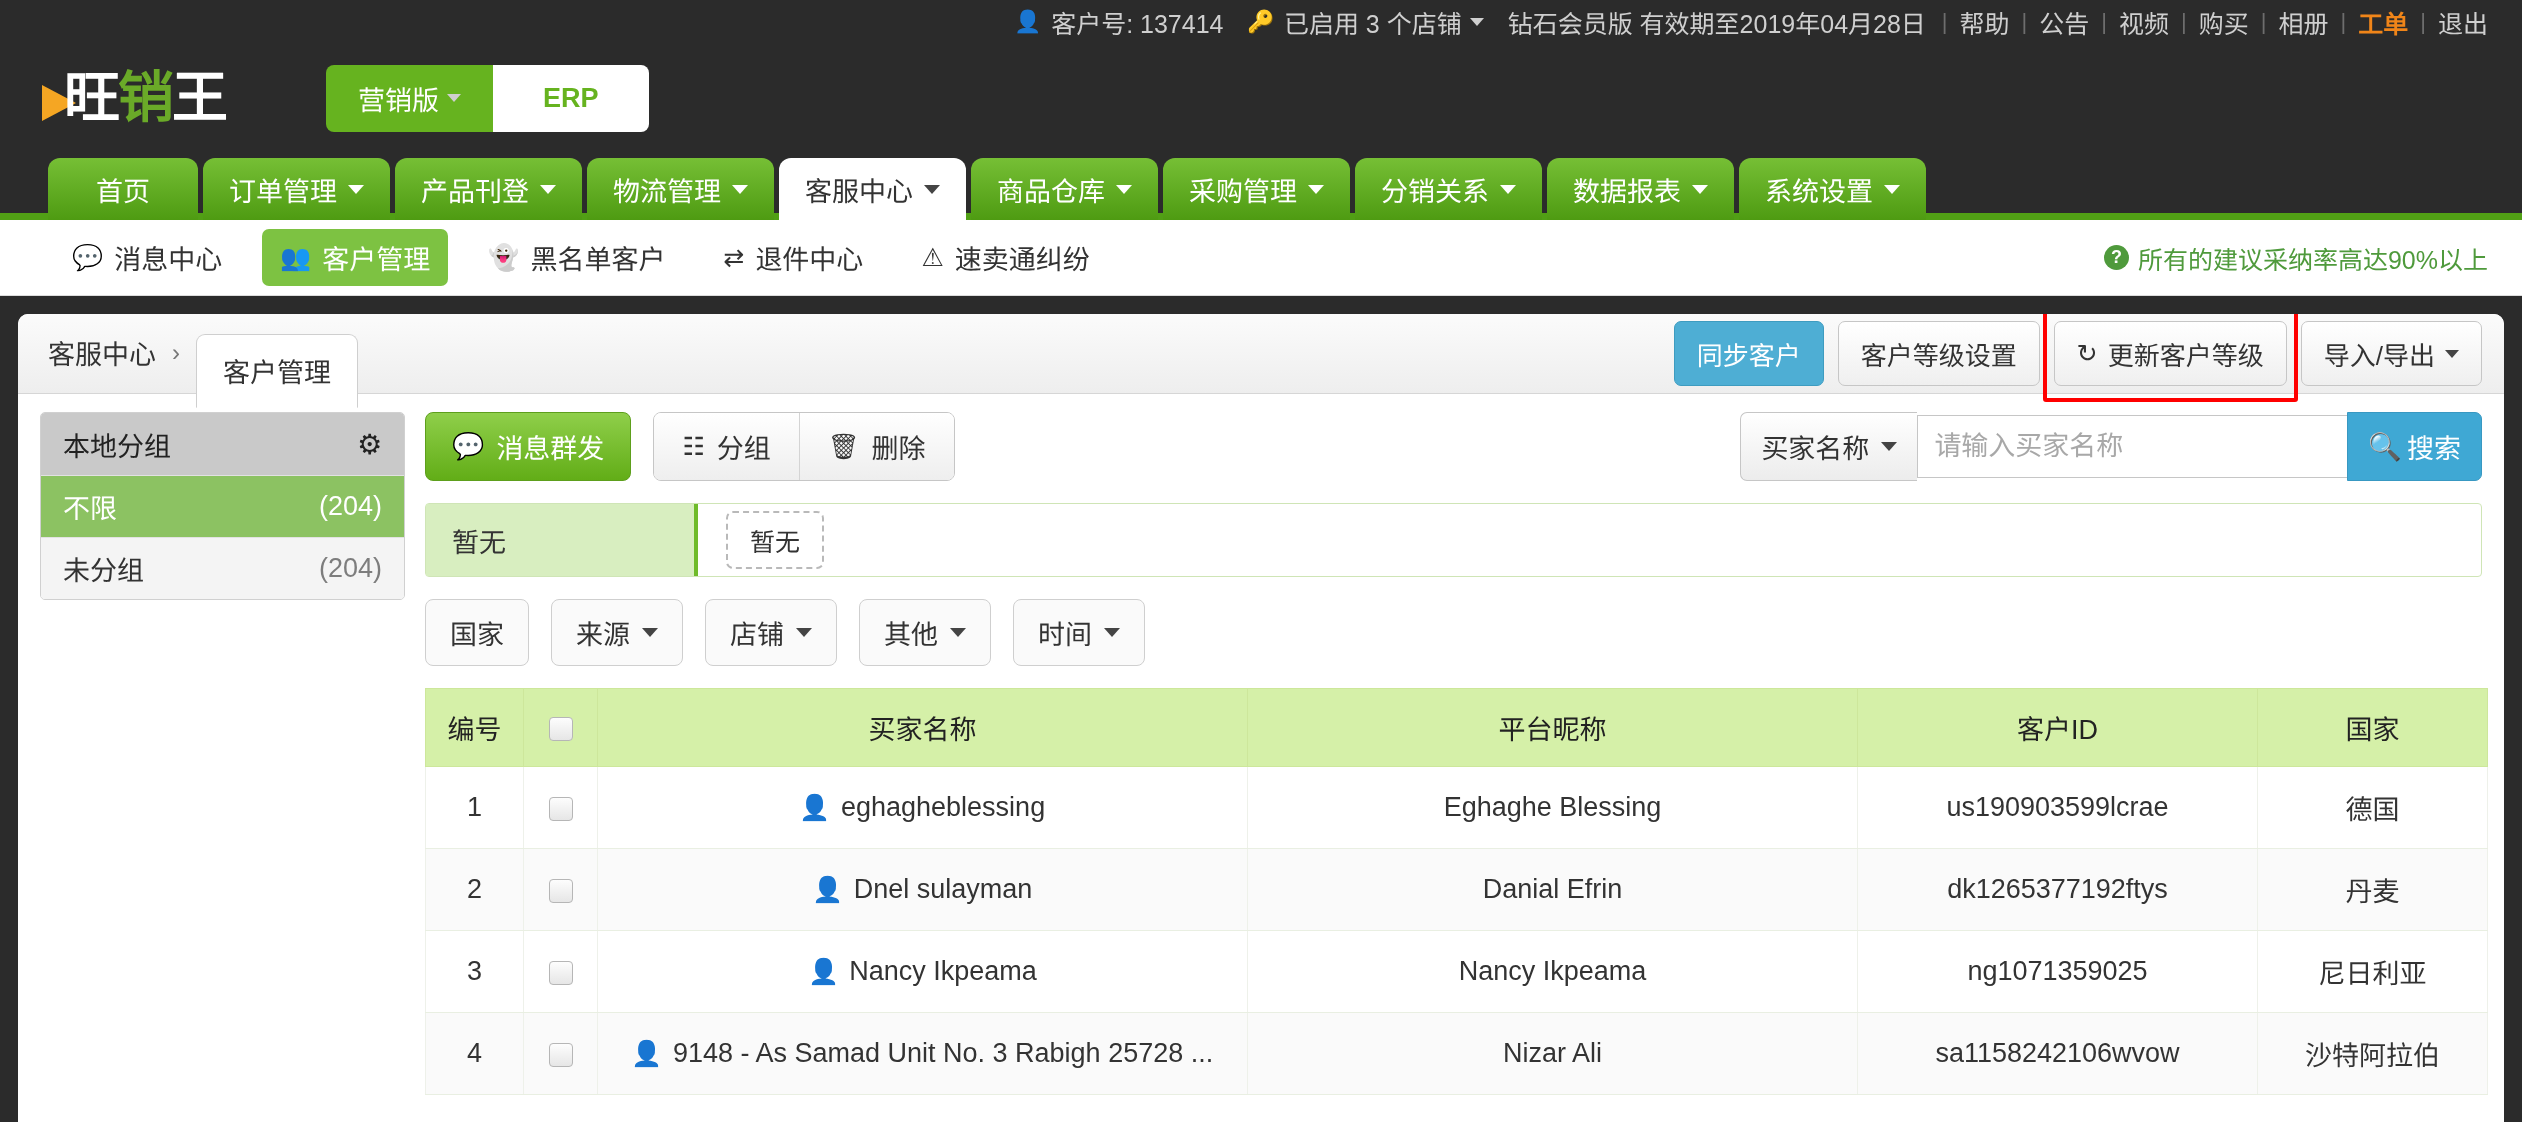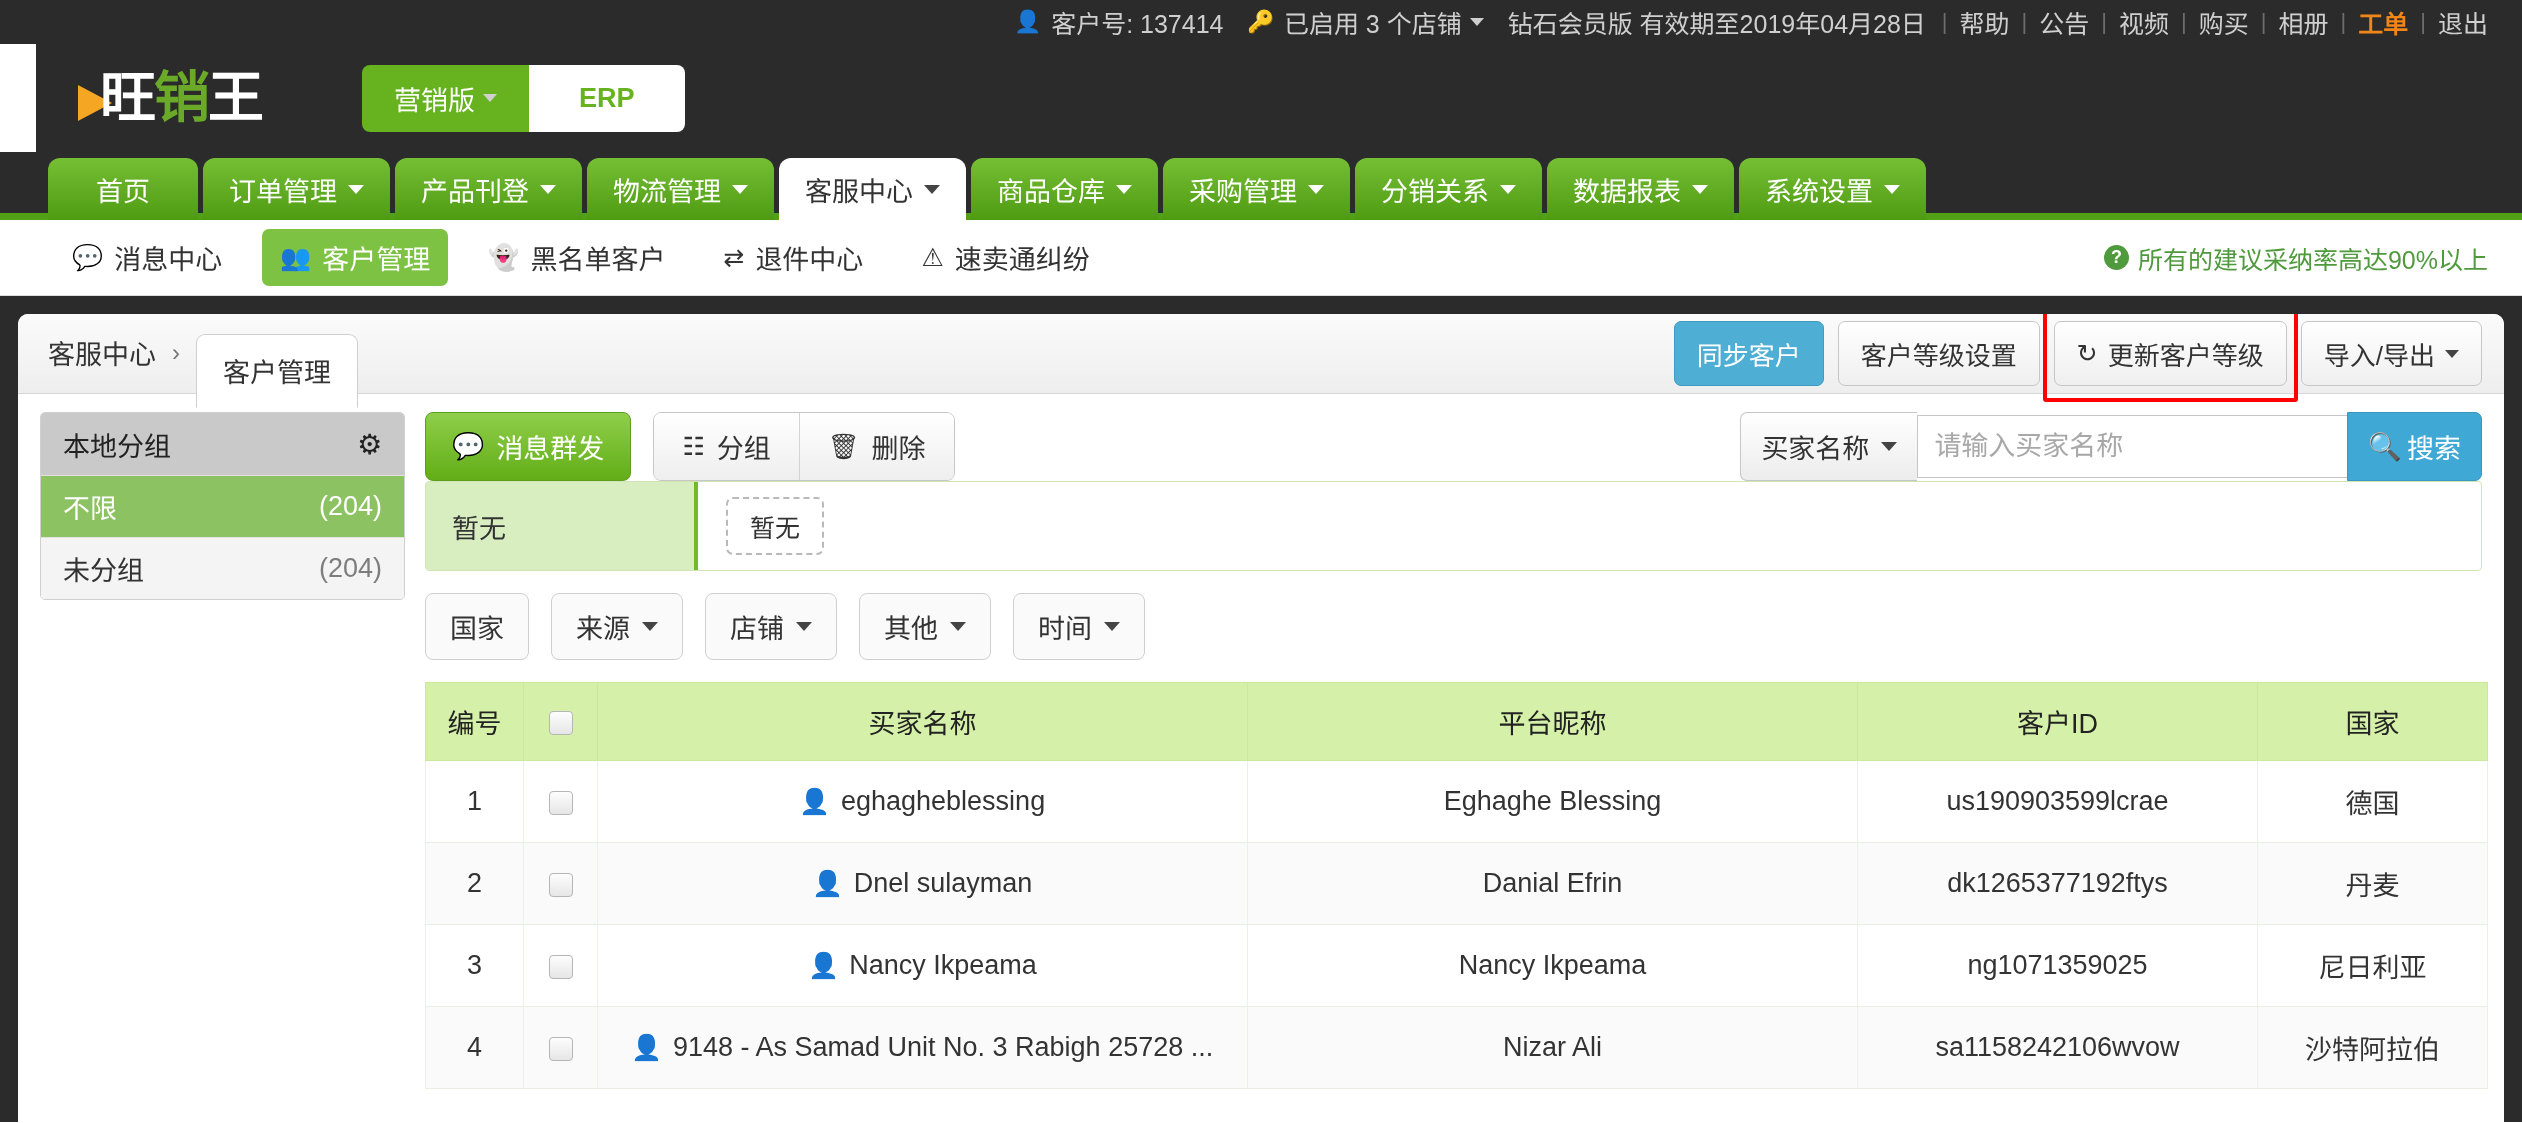--- a/index.html
+++ b/index.html
@@ -35,21 +35,20 @@
   .caret-s { display:inline-block; margin-left:8px; border-left:7px solid transparent; border-right:7px solid transparent; border-top:8px solid #cfcfcf; }
 
   
   .logobar {
     height: 108px;
     background: #2b2b2b;
     display: flex;
     align-items: center;
     padding-left: 34px;
     position: relative;
-    margin-left: 36px;
   }
   .logo {
     width: 240px; height: 78px;
     position: relative;
     display: flex; align-items: center;
   }
   .logo-txt {
     font-size: 56px;
     font-weight: bold;
     letter-spacing: -2px;
@@ -341,23 +340,24 @@
     padding: 14px 20px;
     border-radius: 0 7px 7px 0;
     display: flex; align-items: center;
     cursor: pointer;
     font-family: inherit;
   }
   .s-btn .mag { margin-right: 5px; }
 
   
   .strip {
+    margin-top: 22px;
     border: 1px solid #cfe5b6;
     border-radius: 4px;
-    height: 90px;
+    height: 74px;
     display: flex;
     align-items: stretch;
     background: #fff;
   }
   .strip-lead {
     width: 272px;
     background: #d8eec0;
     border-right: 4px solid #6fbb2a;
     display: flex; align-items: center;
     padding-left: 26px;

